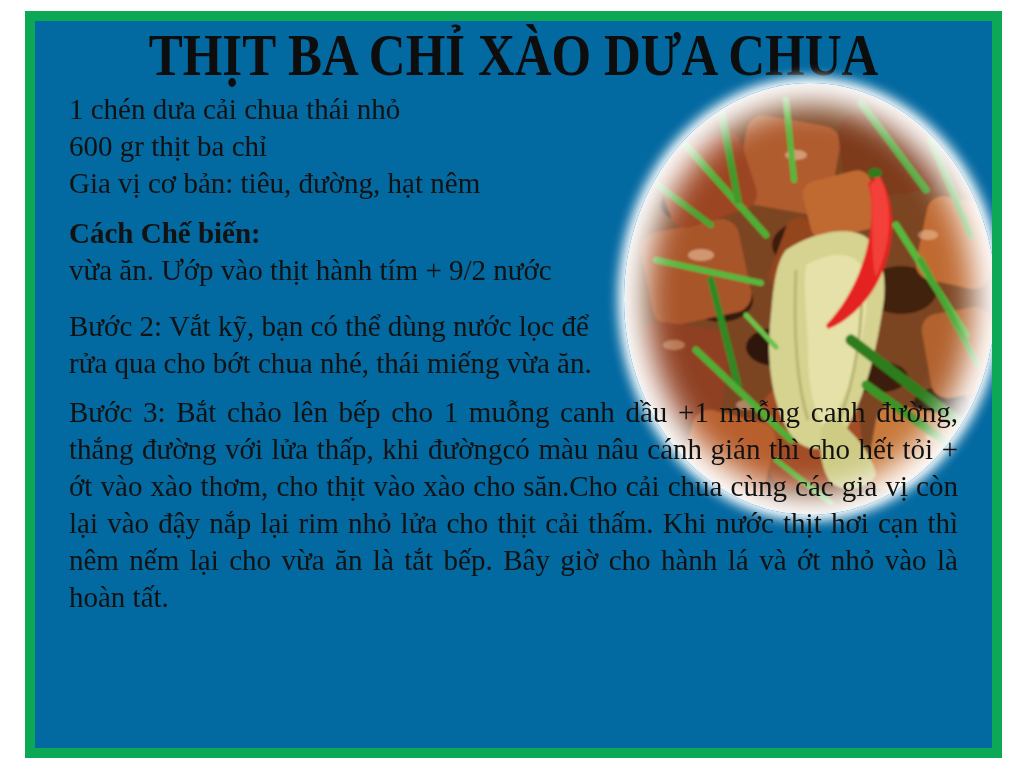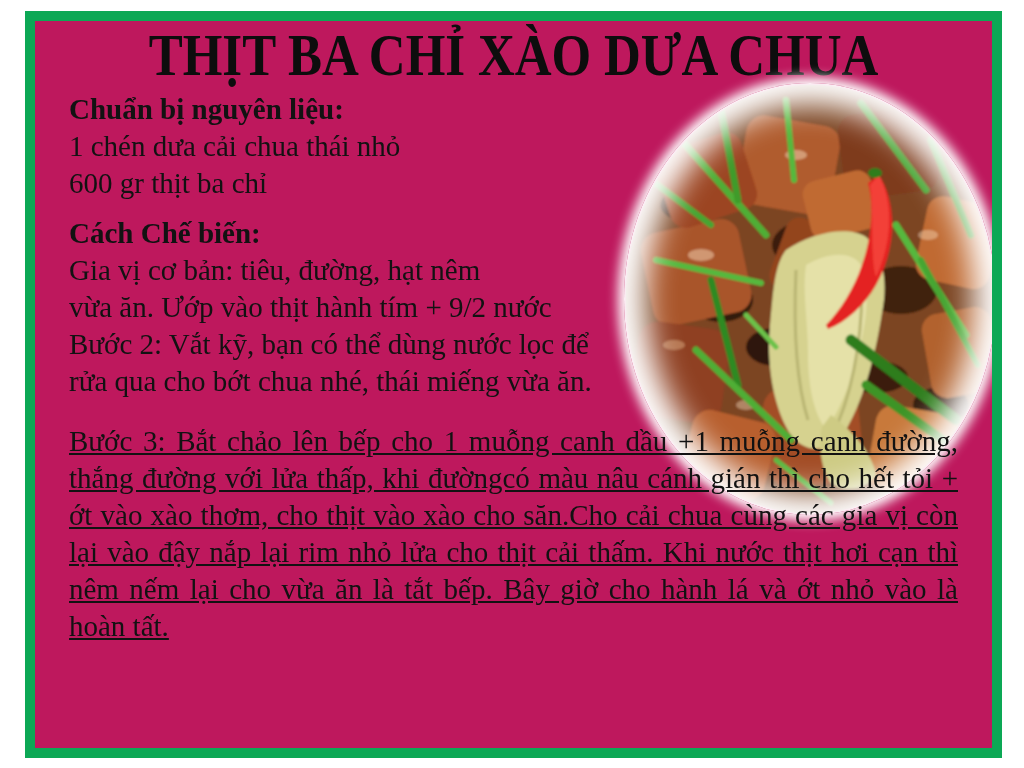--- a/index.html
+++ b/index.html
@@ -4,68 +4,67 @@
 <style>
   html,body { margin:0; padding:0; }
   body {
     width:1024px; height:768px; background:#ffffff; position:relative;
     font-family:"Liberation Serif","DejaVu Serif",serif; color:#121212;
     overflow:hidden;
   }
   .frame {
     position:absolute; left:25px; top:11px;
     width:977px; height:747px; box-sizing:border-box;
-    border:10px solid #0ca855; background:#be185d;
+    border:10px solid #0ca855; background:#0369a1;
   }
   .content {
     position:relative; width:100%; height:100%;
     box-sizing:border-box; padding:0 34px; overflow:hidden;
   }
   .title {
     text-align:center; font-weight:bold; font-size:60px; line-height:62px;
     margin:3px 0 5px 0; white-space:nowrap;
     transform:scaleX(0.85); transform-origin:50% 50%;
     color:#0d0d0d;
   }
   .line {
     font-size:29px; line-height:37px; white-space:nowrap;
     position:relative; z-index:2;
   }
   .heading { font-weight:bold; }
   .sec-method { margin-top:13px; }
-  .step2 { margin-top:0; }
+  .step2 { margin-top:19px; }
   .step3 {
     font-size:29px; line-height:37px; text-align:justify; text-align-last:left;
-    margin-top:23px; position:relative; z-index:2;text-decoration:underline;
+    margin-top:12px; position:relative; z-index:2;
   }
   .photo {
     position:absolute; left:591px; top:64px; width:368px; height:428px;
     border-radius:50%; z-index:1; overflow:hidden; background:#7c4423;
   }
   .photo svg { display:block; width:100%; height:100%; }
   .photo-feather {
     position:absolute; left:589px; top:62px; width:372px; height:432px;
     border-radius:50%; z-index:1; pointer-events:none;
     box-shadow: inset 0 0 30px 22px #ffffff, 0 0 12px 6px #ffffff;
   }
 </style>
 </head>
 <body>
 
 <div class="frame">
   <div class="content">
 
     <div class="title">THỊT BA CHỈ XÀO DƯA CHUA</div>
 
-    <div class="line heading">Chuẩn bị nguyên liệu:</div>
     <div class="line">1 chén dưa cải chua thái nhỏ</div>
     <div class="line">600 gr thịt ba chỉ</div>
+    <div class="line">Gia vị cơ bản: tiêu, đường, hạt nêm</div>
+
     <div class="line heading sec-method">Cách Chế biến:</div>
-
-    <div class="line">Gia vị cơ bản: tiêu, đường, hạt nêm</div>
 
     <div class="line">vừa ăn. Ướp vào thịt hành tím + 9/2 nước</div>
 
     <div class="line step2">Bước 2: Vắt kỹ, bạn có thể dùng nước lọc để</div>
     <div class="line">rửa qua cho bớt chua nhé, thái miếng vừa ăn.</div>
 
     <div class="step3">Bước 3: Bắt chảo lên bếp cho 1 muỗng canh dầu +1 muỗng canh đường, thắng đường với lửa thấp, khi đườngcó màu nâu cánh gián thì cho hết tỏi + ớt vào xào thơm, cho thịt vào xào cho săn.Cho cải chua cùng các gia vị còn lại vào đậy nắp lại rim nhỏ lửa cho thịt cải thấm. Khi nước thịt hơi cạn thì nêm nếm lại cho vừa ăn là tắt bếp. Bây giờ cho hành lá và ớt nhỏ vào là hoàn tất.</div>
 
     <div class="photo">
       <svg viewBox="0 0 368 428">

